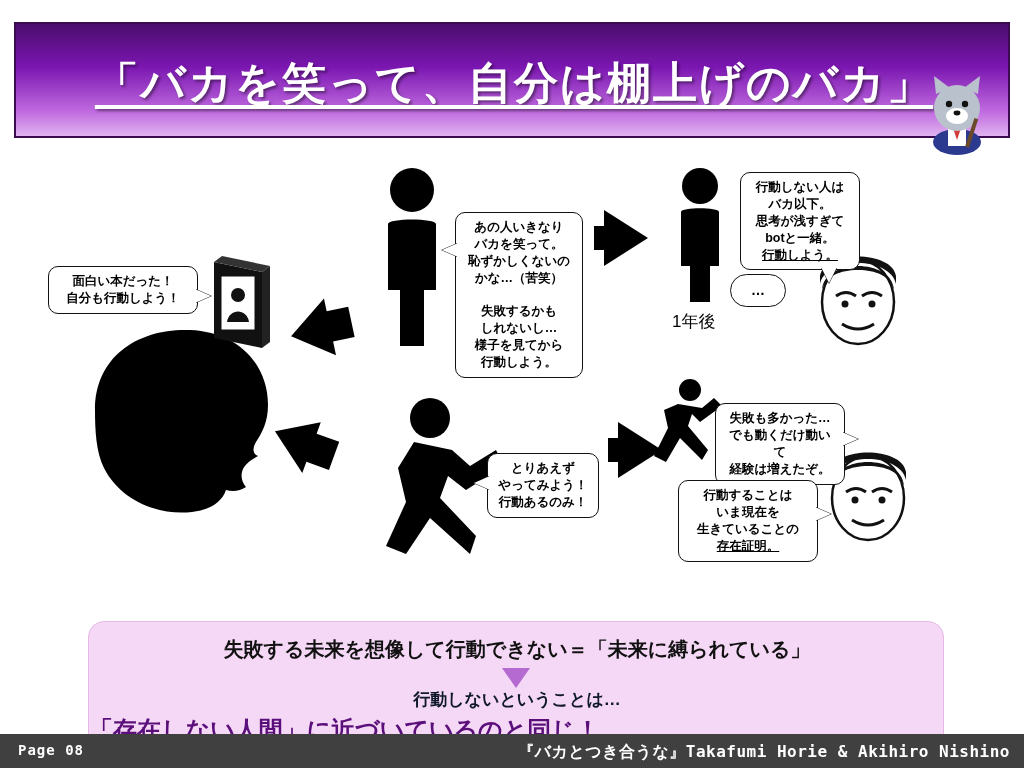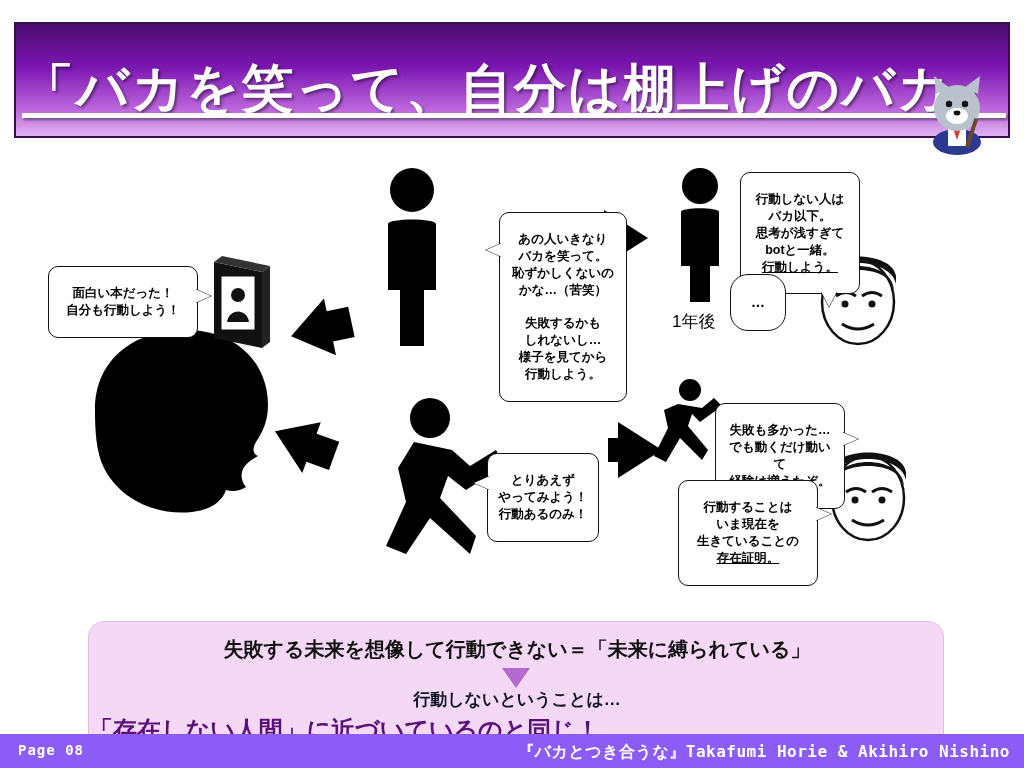--- a/index.html
+++ b/index.html
@@ -33,21 +33,21 @@
     border: 2px solid #3a0a55;
     box-sizing: border-box;
   }
   .title-text {
     position: absolute;
     left: 0;
     top: 30px;
     width: 996px;
     text-align: center;
     color: #ffffff;
-    font-size: 52px;
+    font-size: 44px;
     font-weight: bold;
     letter-spacing: 2px;
     text-decoration: underline;
     text-underline-offset: 7px;
     text-shadow: 2px 2px 3px rgba(0,0,0,0.45);
   }
   
   .mascot {
     position: absolute;
     right: 14px;
@@ -69,37 +69,37 @@
   .bubble {
     position: absolute;
     background: #ffffff;
     border: 1.6px solid #111;
     border-radius: 10px;
     font-size: 12.5px;
     line-height: 1.35;
     text-align: center;
     color: #000;
     font-weight: bold;
-    padding: 18px 8px;
+    padding: 6px 8px;
     box-sizing: border-box;
   }
   .bubble .u {
     text-decoration: underline;
   }
 
   .b1 { left: 48px; top: 116px; width: 150px; }
   .b1 .tail {
     position: absolute; right: -14px; top: 22px;
     width: 0; height: 0;
     border-top: 7px solid transparent;
     border-bottom: 7px solid transparent;
     border-left: 16px solid #ffffff;
     filter: drop-shadow(1px 0 0 #111);
   }
-  .b2 { left: 455px; top: 62px; width: 128px; margin-left: 44px; }
+  .b2 { left: 455px; top: 62px; width: 128px; }
   .b2 .tail {
     position: absolute; left: -14px; top: 30px;
     width: 0; height: 0;
     border-top: 7px solid transparent;
     border-bottom: 7px solid transparent;
     border-right: 16px solid #ffffff;
     filter: drop-shadow(-1px 0 0 #111);
   }
   .b3 { left: 740px; top: 22px; width: 120px; }
   .b3 .tail {
@@ -201,21 +201,21 @@
     text-underline-offset: 4px;
   }
 
   
   .footer {
     position: absolute;
     left: 0;
     bottom: 0;
     width: 1024px;
     height: 34px;
-    background: #8b5cf6;
+    background: #404040;
     color: #ffffff;
   }
   .footer-left {
     position: absolute;
     left: 18px;
     top: 8px;
     font-size: 14px;
     font-weight: bold;
     font-family: "DejaVu Sans Mono", monospace;
     letter-spacing: 1px;

